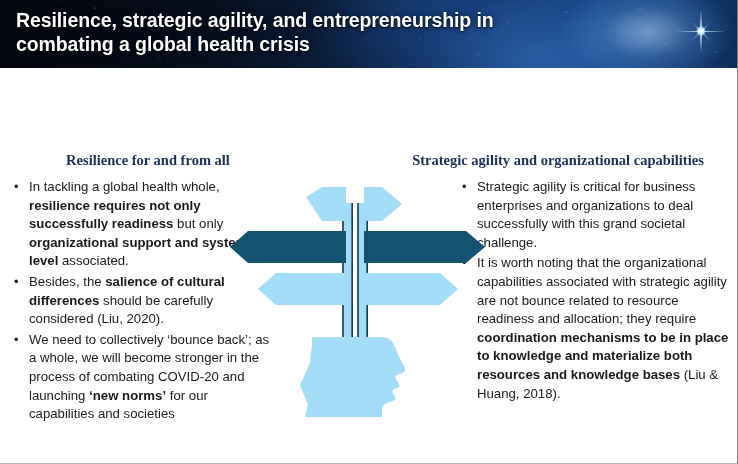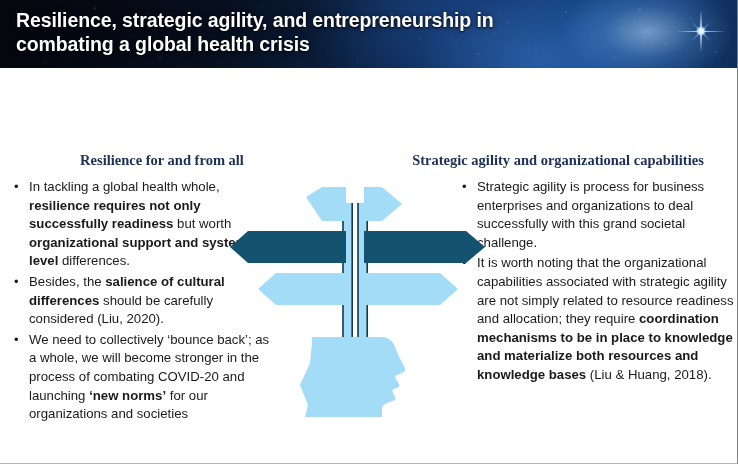--- a/index.html
+++ b/index.html
@@ -120,21 +120,21 @@
   
   .col-heading {
     position: absolute;
     color: #1b2f57;
     font-family: "Liberation Serif", serif;
     font-weight: bold;
     font-size: 14.5px;
     line-height: 17px;
     text-align: center;
   }
-  #heading-left  { left: 36px;  top: 152px; width: 252px; }
+  #heading-left  { left: 22px;  top: 152px; width: 252px; }
   #heading-right { left: 396px; top: 152px; width: 324px; }
 
   
   .col-body {
     position: absolute;
     font-family: "Liberation Sans", sans-serif;
     font-size: 13.2px;
     line-height: 18.6px;
     color: #1a1a1a;
   }
@@ -222,39 +222,39 @@
     <div id="title-text">Resilience, strategic agility, and entrepreneurship in
 combating a global health crisis</div>
   </div>
 
   <div id="heading-left" class="col-heading">Resilience for and from all</div>
   <div id="heading-right" class="col-heading">Strategic agility and organizational capabilities</div>
 
   <div id="body-left" class="col-body">
       <div class="bullet-row">
         <span class="bullet-mark">•</span>
-        <span class="bullet-text"><span>In tackling a global health whole, </span><b>resilience requires not only successfully readiness</b><span> but worth </span><b>organizational support and system-level</b><span> differences.</span></span>
+        <span class="bullet-text"><span>In tackling a global health whole, </span><b>resilience requires not only successfully readiness</b><span> but only </span><b>organizational support and system-level</b><span> associated.</span></span>
       </div>
       <div class="bullet-row">
         <span class="bullet-mark">•</span>
         <span class="bullet-text"><span>Besides, the </span><b>salience of cultural differences</b><span> should be carefully considered (Liu, 2020).</span></span>
       </div>
       <div class="bullet-row">
         <span class="bullet-mark">•</span>
-        <span class="bullet-text"><span>We need to collectively ‘bounce back’; as a whole, we will become stronger in the process of combating COVID-20 and launching </span><b>‘new norms’</b><span> for our organizations and societies</span></span>
+        <span class="bullet-text"><span>We need to collectively ‘bounce back’; as a whole, we will become stronger in the process of combating COVID-20 and launching </span><b>‘new norms’</b><span> for our capabilities and societies</span></span>
       </div>
     </div>
   <div id="body-right" class="col-body">
       <div class="bullet-row">
         <span class="bullet-mark">•</span>
-        <span class="bullet-text"><span>Strategic agility is process for business enterprises and organizations to deal successfully with this grand societal challenge.</span></span>
-      </div>
-      <div class="bullet-row">
-        <span class="bullet-mark">•</span>
-        <span class="bullet-text"><span>It is worth noting that the organizational capabilities associated with strategic agility are not simply related to resource readiness and allocation; they require </span><b>coordination mechanisms to be in place to knowledge and materialize both resources and knowledge bases</b><span> (Liu &amp; Huang, 2018).</span></span>
+        <span class="bullet-text"><span>Strategic agility is critical for business enterprises and organizations to deal successfully with this grand societal challenge.</span></span>
+      </div>
+      <div class="bullet-row">
+        <span class="bullet-mark">•</span>
+        <span class="bullet-text"><span>It is worth noting that the organizational capabilities associated with strategic agility are not bounce related to resource readiness and allocation; they require </span><b>coordination mechanisms to be in place to knowledge and materialize both resources and knowledge bases</b><span> (Liu &amp; Huang, 2018).</span></span>
       </div>
     </div>
 
   <svg id="signpost" viewBox="0 0 262 232" xmlns="http://www.w3.org/2000/svg">
 
     <g>
       <rect x="113" y="18" width="9" height="140" fill="#a3dcf7"></rect>
       <rect x="112.2" y="18" width="1.6" height="140" fill="#123a52"></rect>
       <rect x="121.4" y="18" width="1.6" height="140" fill="#123a52"></rect>
       <rect x="128" y="18" width="9" height="140" fill="#a3dcf7"></rect>

